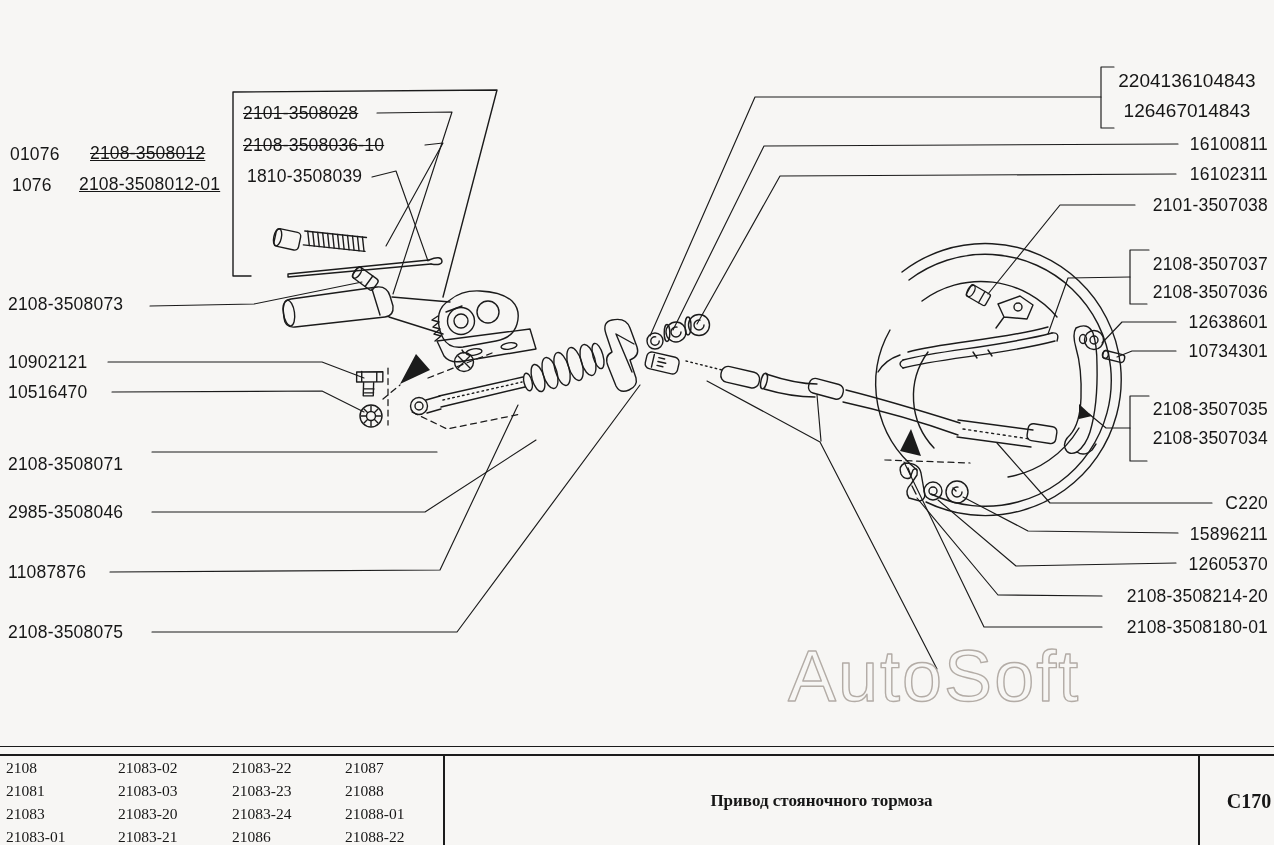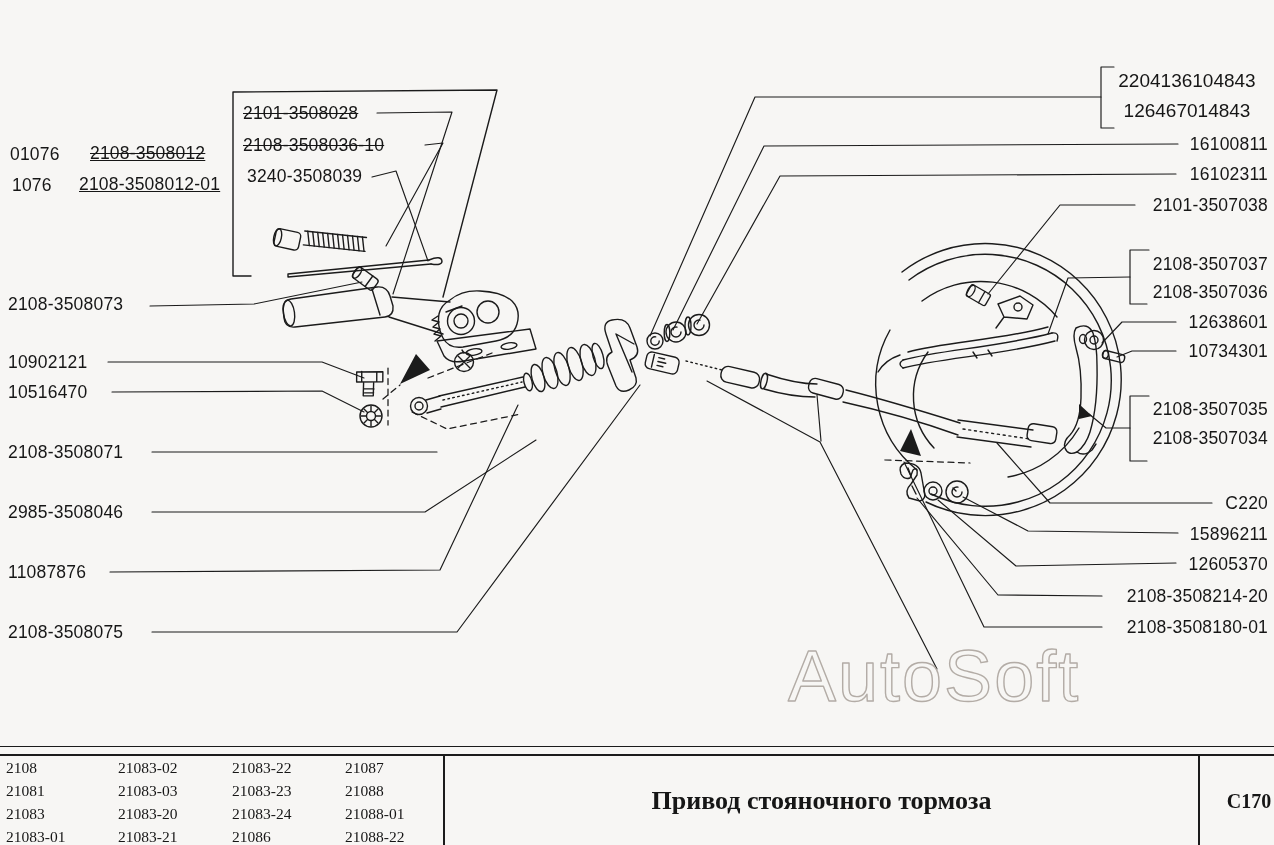--- a/index.html
+++ b/index.html
@@ -20,21 +20,21 @@
         font-size:19px;line-height:20px;}
   .undl{text-decoration:underline;margin-left:17px;}
   .strike{text-decoration:line-through;}
   .us{text-decoration:underline line-through;}
   .rule{position:absolute;background:#1b1b1b;}
   .models{position:absolute;left:6px;top:759px;display:grid;
           grid-template-columns:112px 114px 113px 120px;grid-auto-rows:23px;
           font-family:"Liberation Serif",serif;font-size:15.5px;}
   .title-cell{position:absolute;left:445px;top:757px;width:753px;height:88px;
           display:flex;align-items:center;justify-content:center;
-          font-family:"Liberation Serif",serif;font-weight:bold;font-size:26px;}
+          font-family:"Liberation Serif",serif;font-weight:bold;font-size:17px;}
   .code-cell{position:absolute;left:1200px;top:757px;width:74px;height:88px;
           display:flex;align-items:center;justify-content:center;
           font-family:"Liberation Serif",serif;font-weight:bold;font-size:20px;margin-left:12px;}
 </style>
 </head>
 <body>
 
 <div class="page">
 
   <svg class="art" viewBox="0 0 1274 845">
@@ -255,26 +255,26 @@
     <text class="wm" x="788" y="701">AutoSoft</text>
   </svg>
 
   <div class="lbl" style="left:10px;top:144px">01076</div>
   <div class="lbl us" style="left:90px;top:143px">2108-3508012</div>
   <div class="lbl" style="left:12px;top:175px">1076</div>
   <div class="lbl undl" style="left:62px;top:174px">2108-3508012-01</div>
 
   <div class="lbl strike" style="left:243px;top:103px">2101-3508028</div>
   <div class="lbl strike" style="left:243px;top:135px">2108-3508036-10</div>
-  <div class="lbl" style="left:247px;top:166px">3240-3508039</div>
+  <div class="lbl" style="left:247px;top:166px">1810-3508039</div>
 
   <div class="lbl" style="left:8px;top:294px">2108-3508073</div>
   <div class="lbl" style="left:8px;top:352px">10902121</div>
   <div class="lbl" style="left:8px;top:382px">10516470</div>
-  <div class="lbl" style="left:8px;top:442px">2108-3508071</div>
+  <div class="lbl" style="left:8px;top:454px">2108-3508071</div>
   <div class="lbl" style="left:8px;top:502px">2985-3508046</div>
   <div class="lbl" style="left:8px;top:562px">11087876</div>
   <div class="lbl" style="left:8px;top:622px">2108-3508075</div>
 
   <div class="pair" style="top:71px">
     <span>22041361</span>
     <span>04843</span>
   </div>
   <div class="pair" style="top:101px">
     <span>12646701</span>

